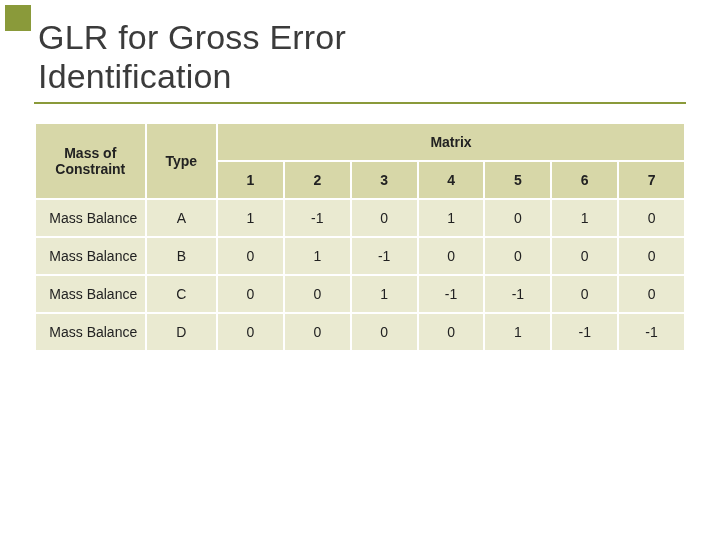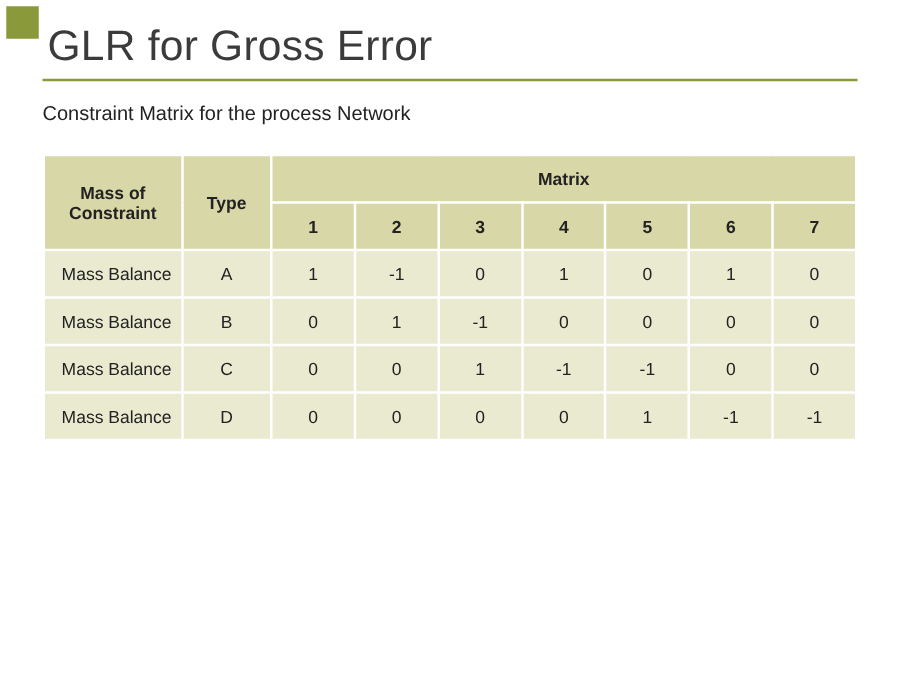--- a/index.html
+++ b/index.html
@@ -68,23 +68,23 @@
   col.col-pipe { width: 11%; }
   col.col-s    { width: 10.28%; }
 </style>
 </head>
 <body>
 
 <div class="slide">
   <div class="accent-square"></div>
   <h1 class="title">
     <span>GLR for Gross Error</span><br>
+    <span>Identification</span>
   </h1>
   <div class="title-underline"></div>
-  <div class="subtitle">Constraint Matrix for the process Network</div>
 
   <table class="matrix">
     <colgroup>
       <col class="col-type">
         <col class="col-pipe">
       <col class="col-s">
         <col class="col-s">
         <col class="col-s">
         <col class="col-s">
         <col class="col-s">

